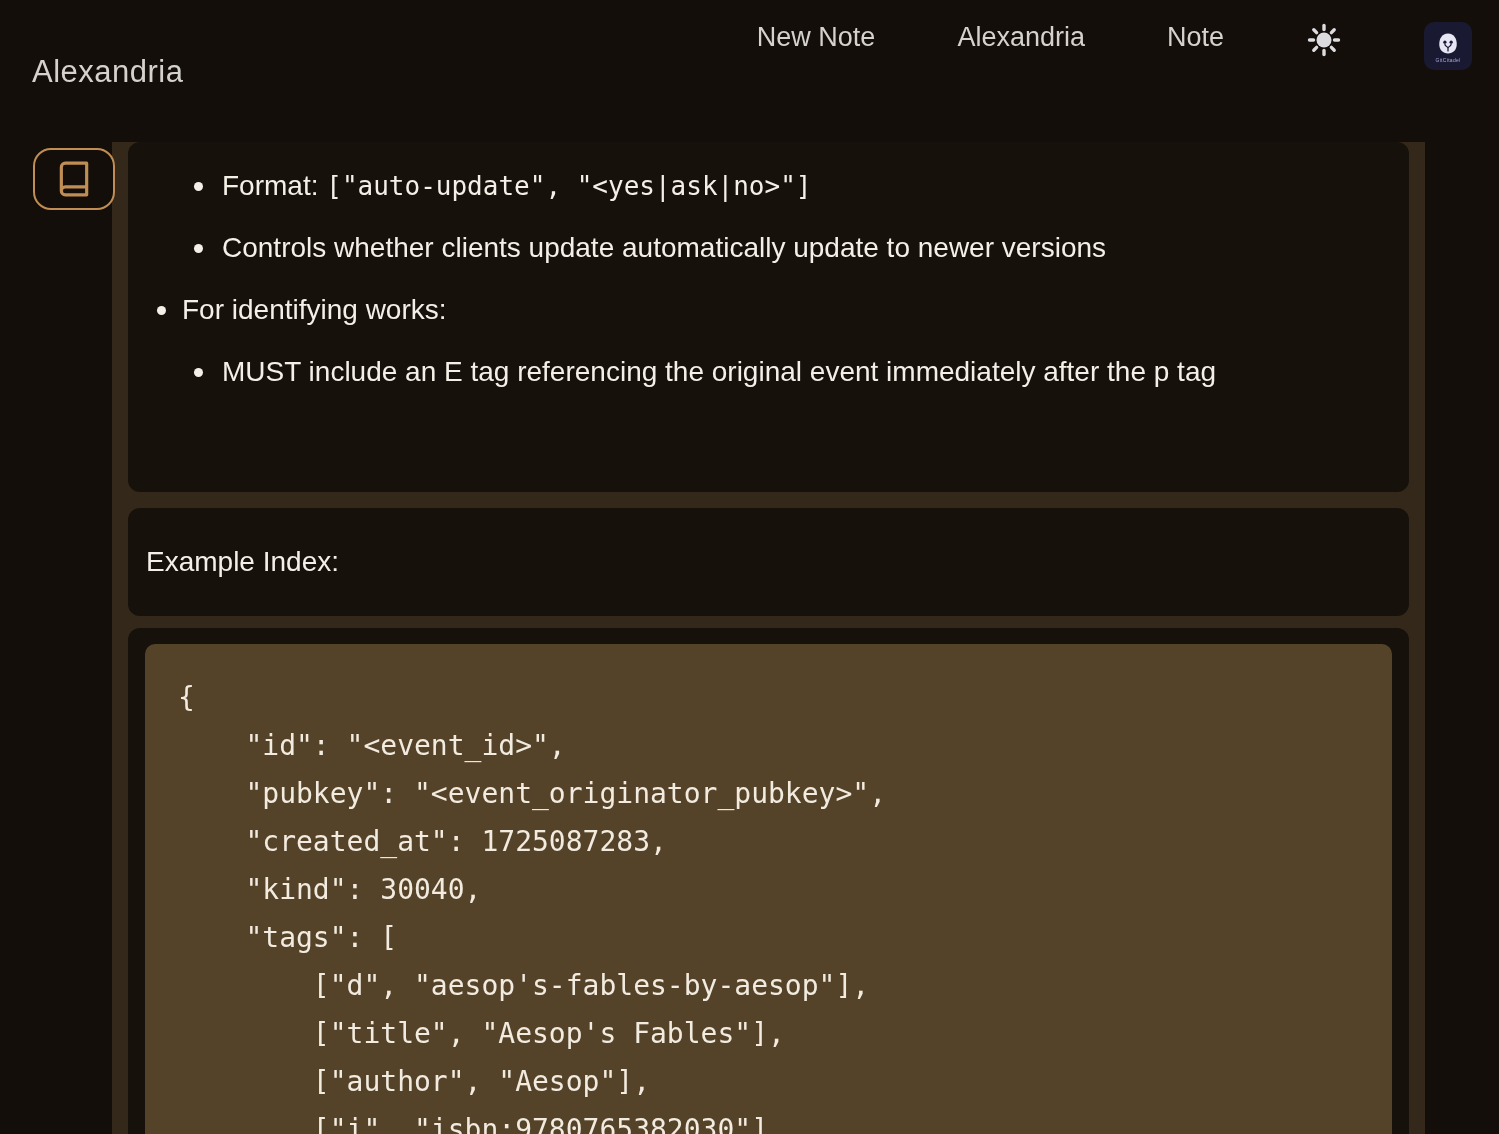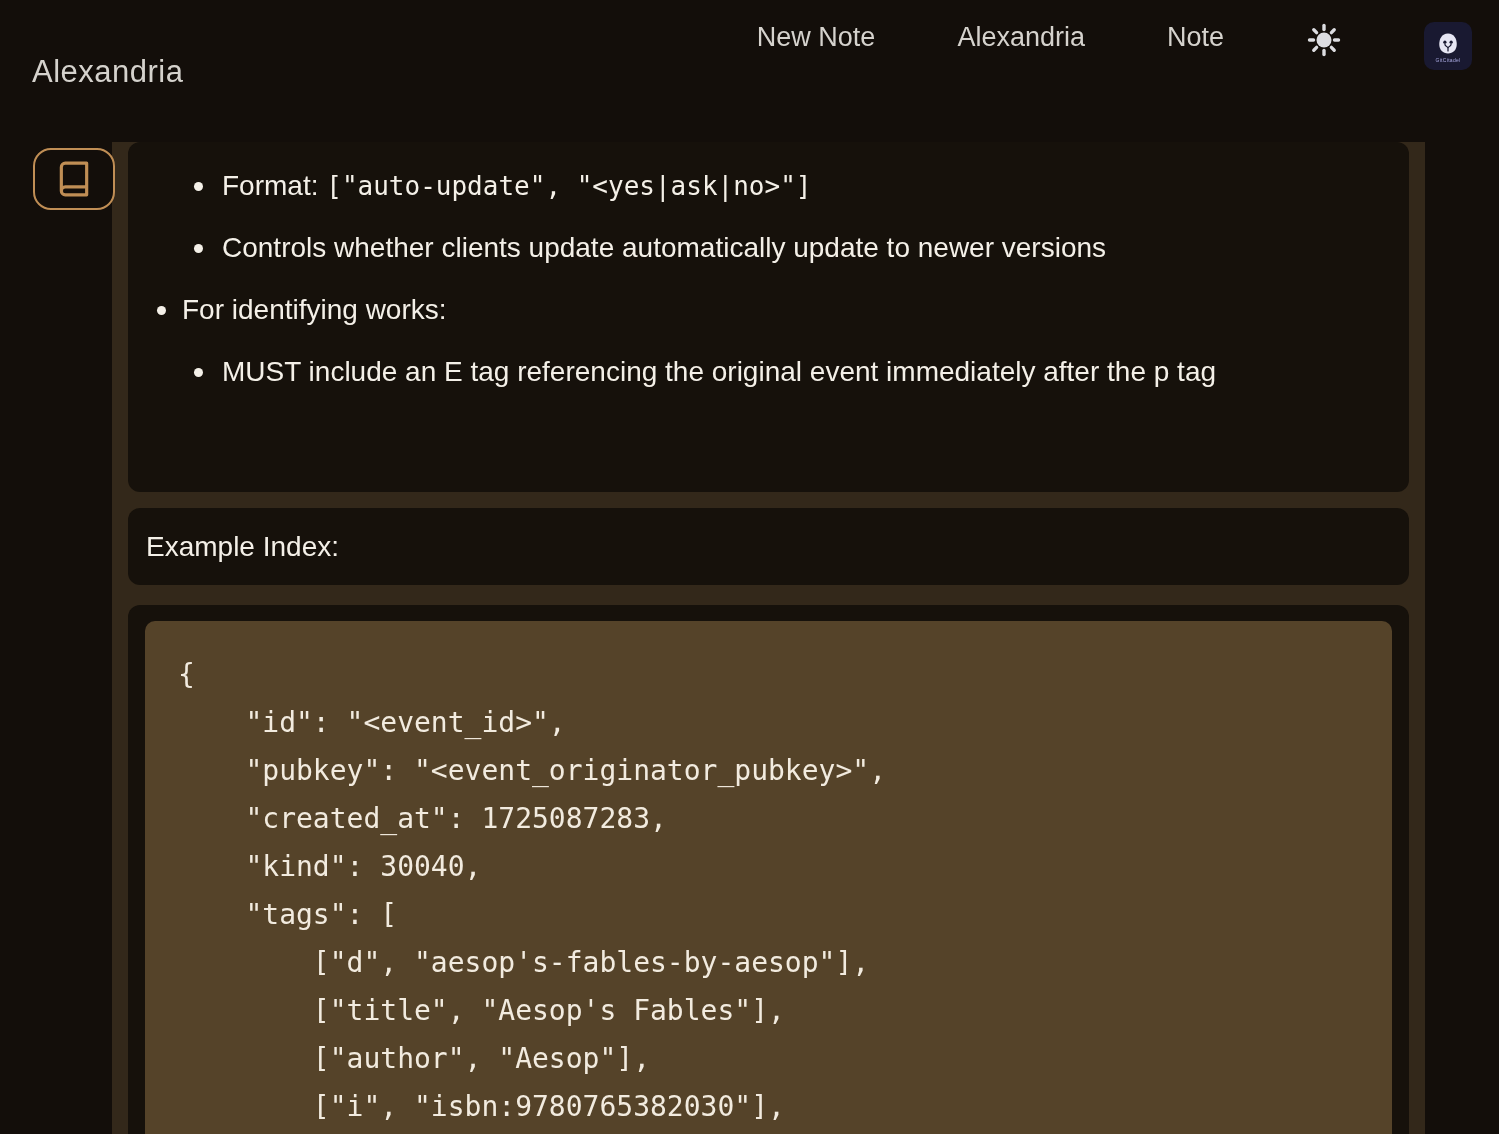--- a/index.html
+++ b/index.html
@@ -70,21 +70,21 @@
     width: 9px; height: 9px; border-radius: 50%;
     background: #f4f0e8; flex: 0 0 auto;
   }
   .bullet-row.lvl1 .dot { margin-left: 29px; margin-right: 16px; }
   .bullet-row.lvl2 .dot { margin-left: 66px; margin-right: 19px; }
   .bullet-row code {
     font-family: "DejaVu Sans Mono", "Liberation Mono", monospace;
     font-size: 26px;
   }
   .card-example {
-    height: 77px; margin-bottom: 20px;
+    height: 108px; margin-bottom: 12px;
     display: flex; align-items: center;
     padding-left: 18px;
     color: #f4f0e8; font-size: 28px;
   }
   .card-code {
     height: 700px; padding: 16px 17px;
   }
   .code-block {
     width: 100%; height: 100%;
     background: #554329; border-radius: 10px;

